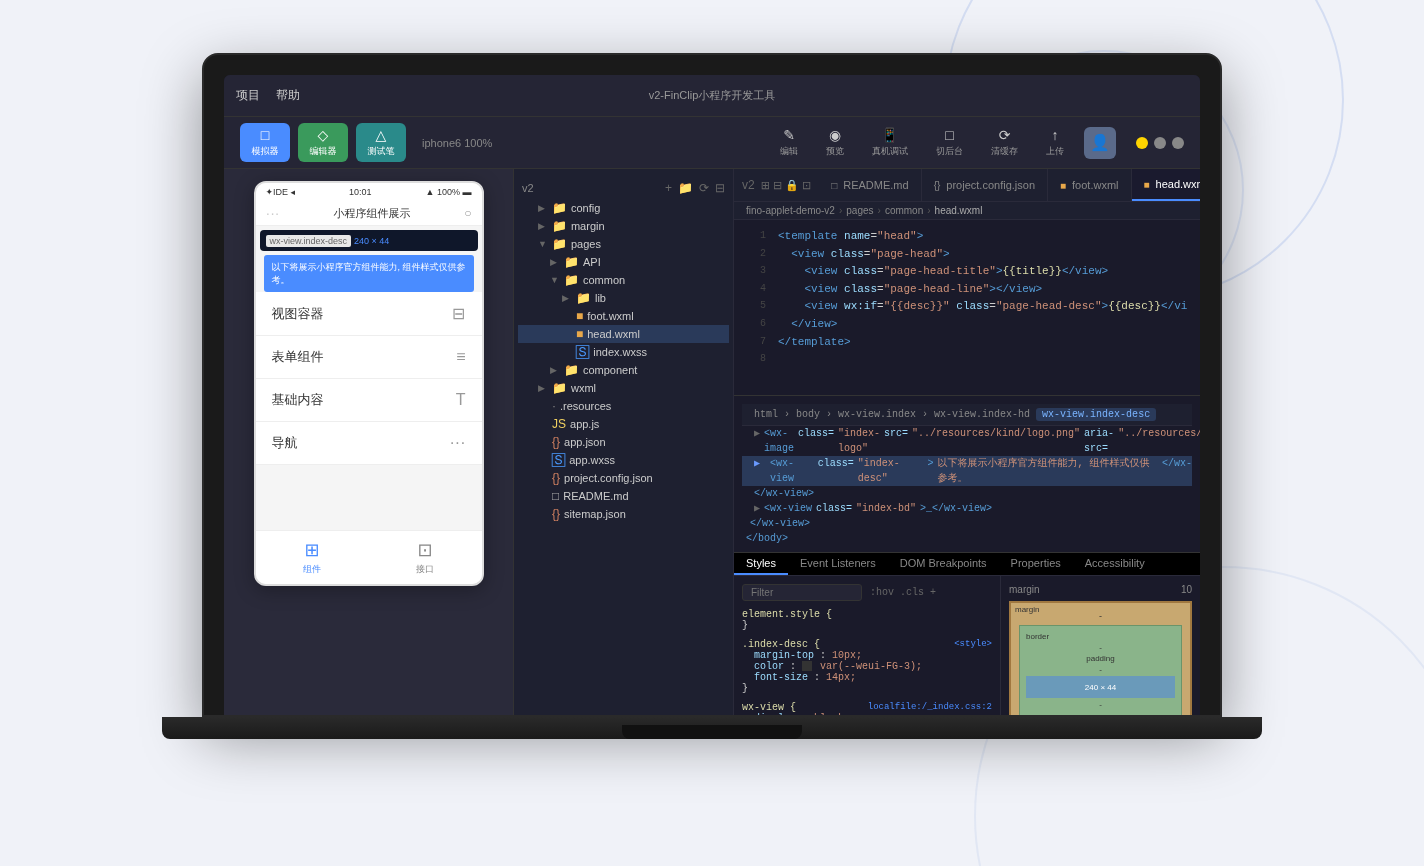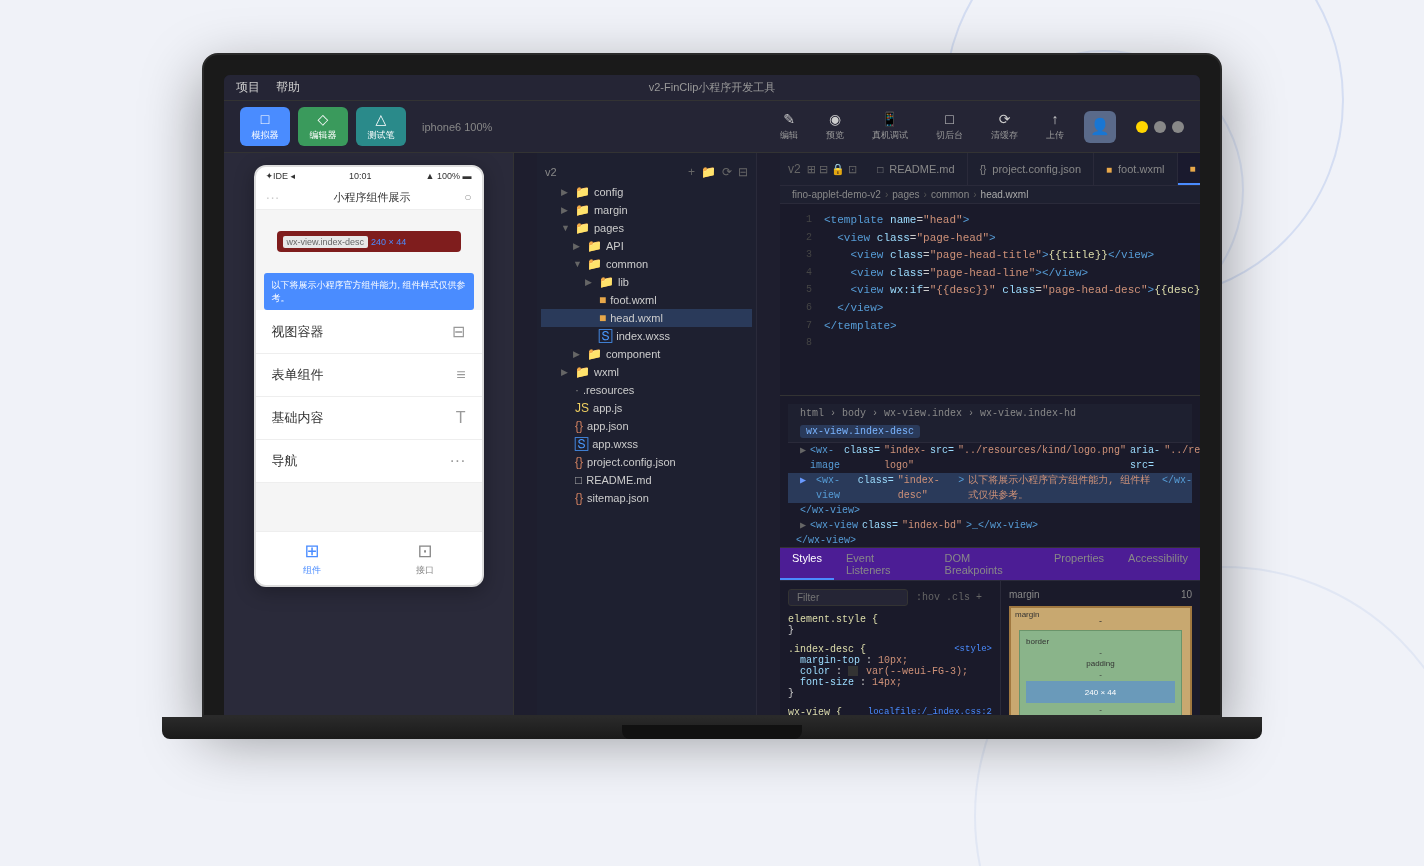--- a/index.html
+++ b/index.html
@@ -92,21 +92,21 @@
       height: 100%;
       background: #1e1e2e;
       font-size: 11px;
     }
 
     
     .menu-bar {
       display: flex;
       align-items: center;
       background: #252535;
-      padding: 4px 12px;
+      padding: 12px 12px;
       gap: 16px;
       border-bottom: 1px solid #333;
       min-height: 26px;
     }
     .menu-item {
       color: #ccc;
       font-size: 12px;
       cursor: pointer;
     }
     .app-title {
@@ -216,21 +216,20 @@
     }
     .win-btn.minimize { background: #ffd500; }
     .win-btn.maximize { background: #888; }
     .win-btn.close { background: #888; }
 
     
     .main-area {
       display: flex;
       flex: 1;
       overflow: hidden;
-      gap: 23px;
     }
 
     
     .preview-panel {
       width: 290px;
       background: #2a2a3a;
       border-right: 1px solid #333;
       display: flex;
       flex-direction: column;
       flex-shrink: 0;
@@ -276,22 +275,22 @@
       align-items: center;
       padding: 4px 10px;
     }
 
     .phone-content {
       background: #f5f5f5;
       min-height: 300px;
     }
 
     .phone-selected-el {
-      background: #7f1d1d;
-      margin: 21px;
+      background: #0f172a;
+      margin: 4px;
       border-radius: 4px;
       padding: 4px 6px;
     }
     .phone-el-label {
       font-size: 9px;
       color: #666;
       background: #e8e8e8;
       display: inline-block;
       padding: 1px 4px;
       border-radius: 2px;
@@ -531,21 +530,21 @@
     .devtools-breadcrumb span { cursor: pointer; }
     .devtools-breadcrumb .active-el {
       background: #2a3a5a;
       color: #7ab4ff;
       padding: 1px 6px;
       border-radius: 3px;
     }
 
     .devtools-tabs {
       display: flex;
-      background: #4c1d95;
+      background: #000000;
       border-bottom: 1px solid #2a2a3a;
       font-size: 11px;
     }
     .devtools-tab {
       padding: 4px 12px;
       color: #888;
       cursor: pointer;
     }
     .devtools-tab.active {
       color: #fff;

